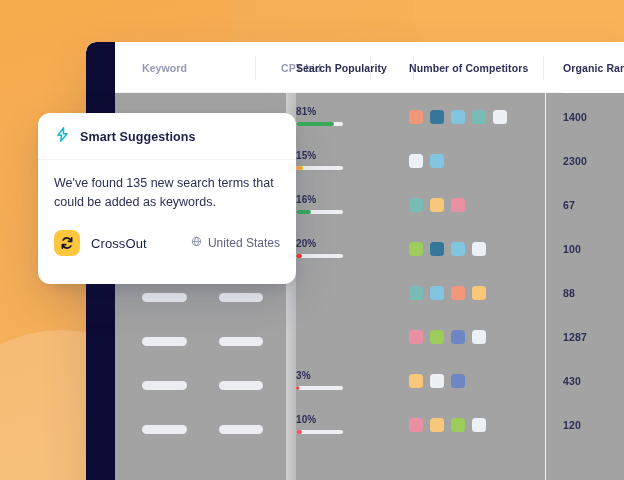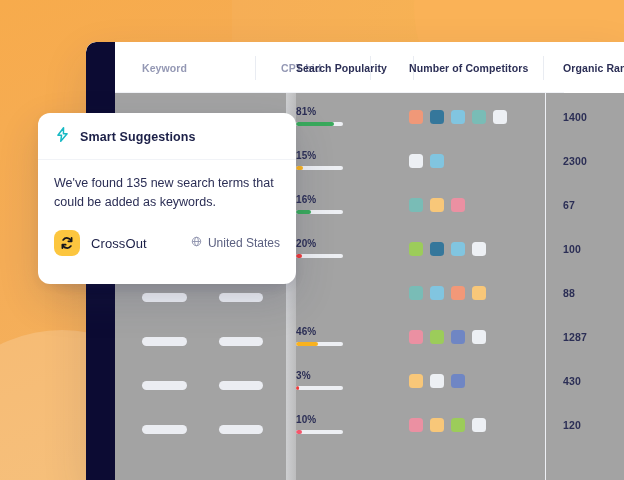--- a/index.html
+++ b/index.html
@@ -373,26 +373,20 @@
                 <span class="sw" style="background: rgb(121, 188, 182);"></span>
                 <span class="sw" style="background: rgb(129, 197, 224);"></span>
                 <span class="sw" style="background: rgb(242, 152, 120);"></span>
                 <span class="sw" style="background: rgb(248, 199, 121);"></span>
               </div>
               <div class="rank">88</div>
             </div>
             <div class="t-row" style="top: 228px;">
               <div class="skel" style="left: 27px; top: 16px; width: 45px;"></div>
               <div class="skel" style="left: 104px; top: 16px; width: 44px;"></div>
-              <div class="pop">
-                <div class="pop-val">46%</div>
-                <div class="pop-track">
-                  <div class="pop-fill" style="width: 46%; background: rgb(249, 178, 31);"></div>
-                </div>
-              </div>
               <div class="comp">
                 <span class="sw" style="background: rgb(235, 144, 162);"></span>
                 <span class="sw" style="background: rgb(156, 204, 90);"></span>
                 <span class="sw" style="background: rgb(111, 134, 196);"></span>
                 <span class="sw" style="background: rgb(237, 240, 244);"></span>
               </div>
               <div class="rank">1287</div>
             </div>
             <div class="t-row" style="top: 272px;">
               <div class="skel" style="left: 27px; top: 16px; width: 45px;"></div>

